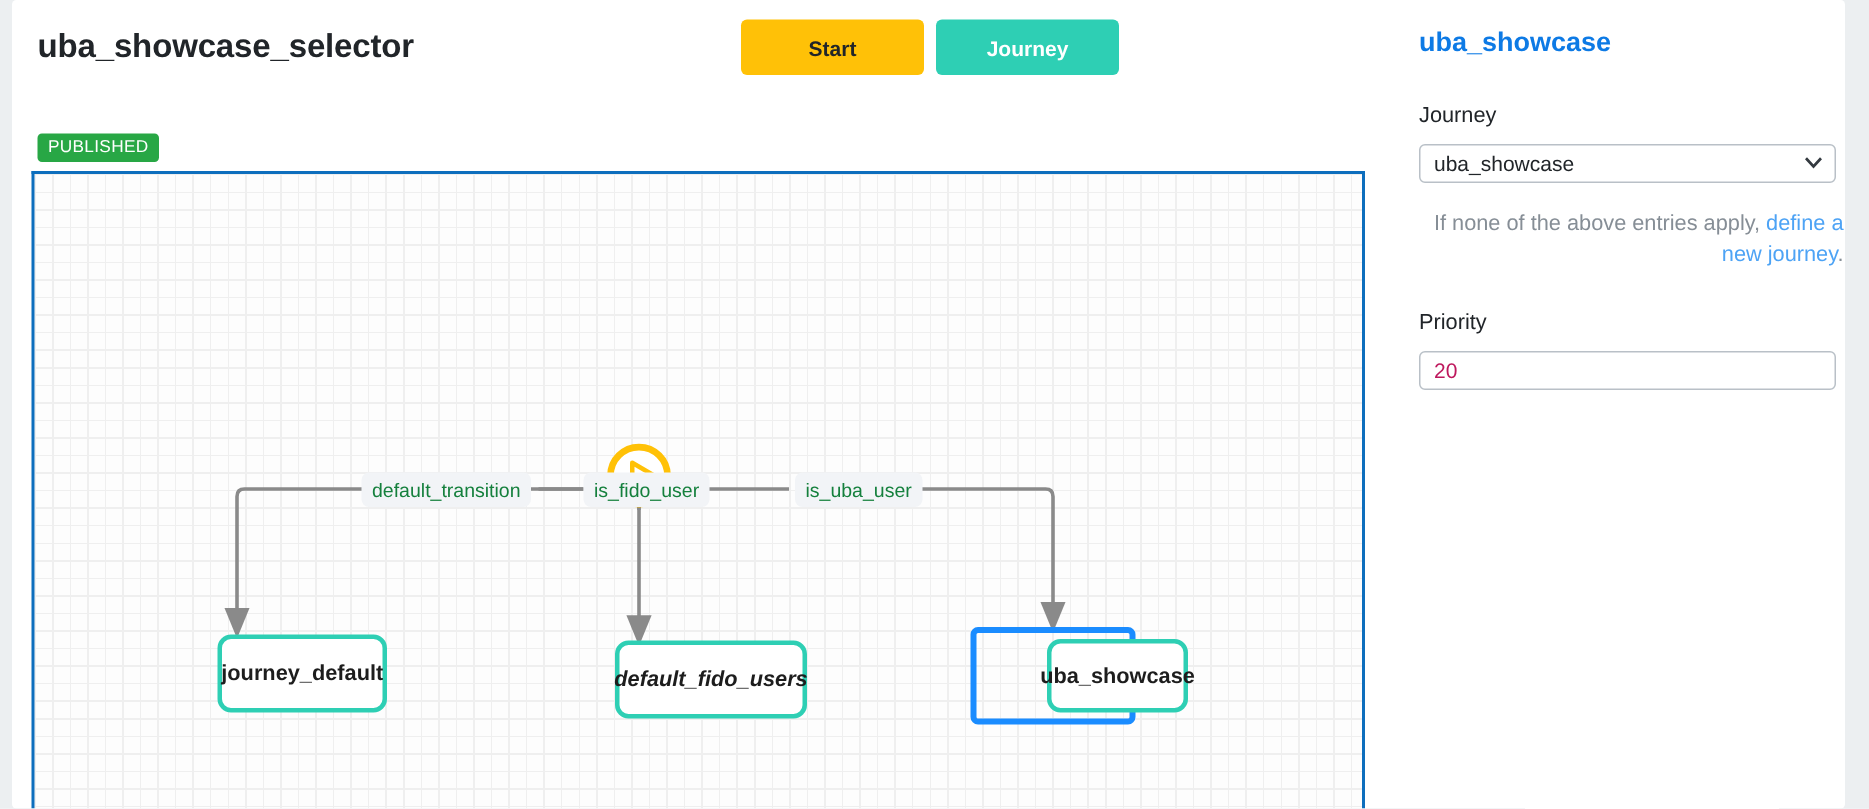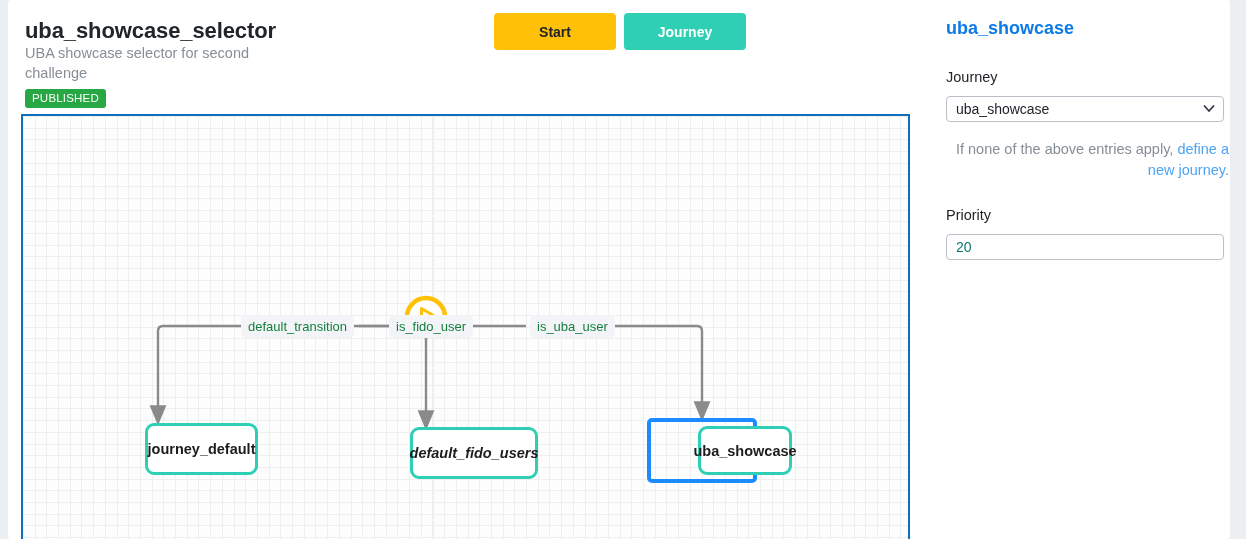--- a/index.html
+++ b/index.html
@@ -222,33 +222,32 @@
   }
 
   .sb-input {
     position: absolute;
     left: 8px; top: 234px;
     width: 278px; height: 26px;
     border: 1px solid #b9c0c7;
     border-radius: 4px;
     background: #ffffff;
     font-size: 14px;
-    color: #0f766e;
+    color: #be185d;
     padding: 0 9px;
     font-family: "Liberation Sans", sans-serif;
   }
 </style>
 </head>
 <body>
 
 <div id="app">
   <div class="card">
 
     <div class="hdr-title">uba_showcase_selector</div>
-    <div class="hdr-sub">UBA showcase selector for second challenge</div>
     <div class="badge">PUBLISHED</div>
 
     <button class="btn btn-start">Start</button>
     <button class="btn btn-journey">Journey</button>
 
     <div class="canvas">
       <div class="canvas-inner">
 
         <svg width="889" height="425" style="position:absolute;left:0;top:0;">
           <defs>

